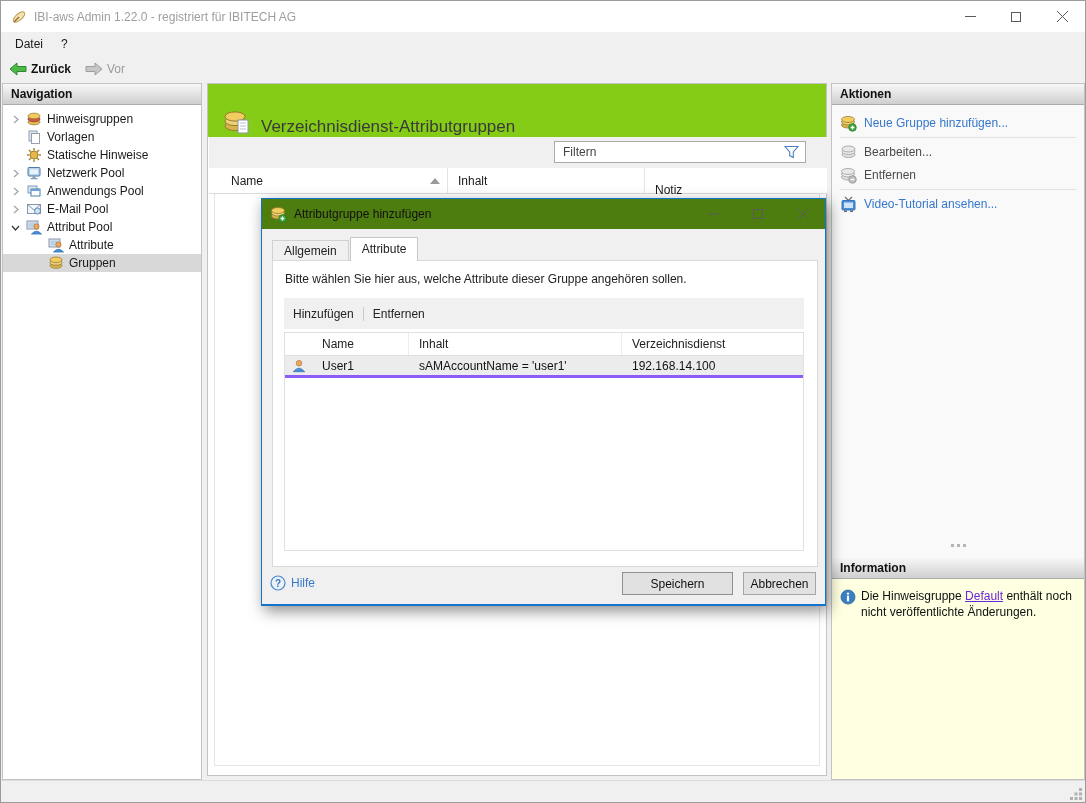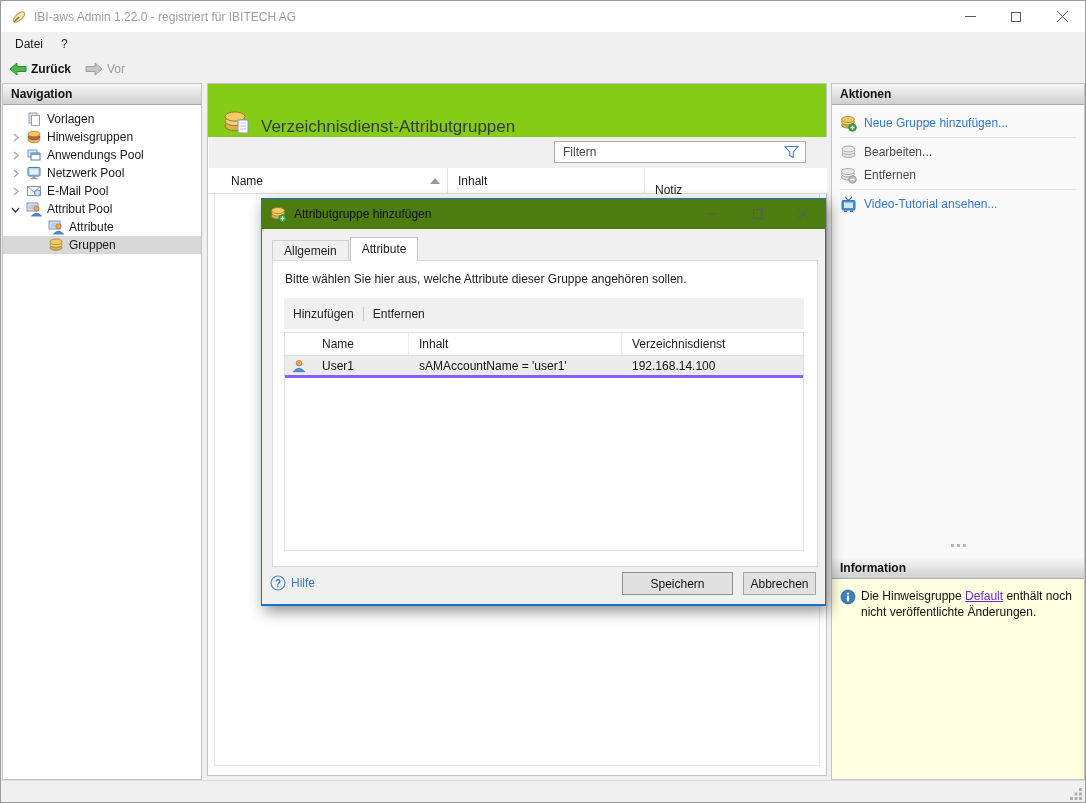--- a/index.html
+++ b/index.html
@@ -153,78 +153,97 @@
       </svg>
       <span class="lbl-fwd">Vor</span>
     </div>
   </div>
 
   <div class="panel nav-panel">
     <div class="panel-header">Navigation</div>
     <div class="tree">
 
       <div class="tree-row">
-        <span class="sp16"></span>
-        <span class="ticon">
-          <svg width="16" height="16" viewBox="0 0 16 16">
-            <rect x="3" y="2" width="8" height="10" fill="#dfe6ef" stroke="#8a97a8" stroke-width="0.9"></rect>
-            <rect x="5.5" y="4.5" width="8" height="10" fill="#fff" stroke="#8a97a8" stroke-width="0.9"></rect>
-          </svg>
-        </span>
-        <span class="tlabel">Vorlagen</span>
-      </div>
-
-      <div class="tree-row">
         <span class="chev">
           <svg width="9" height="9" viewBox="0 0 9 9">
               <path d="M3 1 L7 4.5 L3 8" fill="none" stroke="#a5a5a5" stroke-width="1.3"></path>
             </svg>
         </span>
         <span class="ticon">
           <svg width="16" height="16" viewBox="0 0 16 16">
             <ellipse cx="8" cy="11" rx="6" ry="2.8" fill="#e6c052" stroke="#9a7b2f" stroke-width="0.8"></ellipse>
             <ellipse cx="8" cy="8" rx="6" ry="2.8" fill="#cf5a48" stroke="#8a3a2f" stroke-width="0.8"></ellipse>
             <ellipse cx="8" cy="5" rx="6" ry="2.8" fill="#f0cd5e" stroke="#9a7b2f" stroke-width="0.8"></ellipse>
           </svg>
         </span>
         <span class="tlabel">Hinweisgruppen</span>
       </div>
 
-
-      <div class="tree-row">
-        <span class="chev">
-          <svg width="9" height="9" viewBox="0 0 9 9">
-              <path d="M3 1 L7 4.5 L3 8" fill="none" stroke="#a5a5a5" stroke-width="1.3"></path>
-            </svg>
-        </span>
-        <span class="ticon">
-          <svg width="16" height="16" viewBox="0 0 16 16">
-            <rect x="2" y="3" width="9" height="7" fill="#dce9f5" stroke="#6e94b8" stroke-width="0.9"></rect>
-            <rect x="5" y="6" width="9" height="7" fill="#fff" stroke="#39719e" stroke-width="0.9"></rect>
-            <rect x="5" y="6" width="9" height="2" fill="#6ea3d1"></rect>
-          </svg>
-        </span>
-        <span class="tlabel">Anwendungs Pool</span>
+      <div class="tree-row">
+        <span class="sp16"></span>
+        <span class="ticon">
+          <svg width="16" height="16" viewBox="0 0 16 16">
+            <rect x="3" y="2" width="8" height="10" fill="#dfe6ef" stroke="#8a97a8" stroke-width="0.9"></rect>
+            <rect x="5.5" y="4.5" width="8" height="10" fill="#fff" stroke="#8a97a8" stroke-width="0.9"></rect>
+          </svg>
+        </span>
+        <span class="tlabel">Vorlagen</span>
+      </div>
+
+      <div class="tree-row">
+        <span class="sp16"></span>
+        <span class="ticon">
+          <svg width="16" height="16" viewBox="0 0 16 16">
+            <circle cx="8" cy="8" r="4" fill="#e8b84b" stroke="#a07f2d" stroke-width="1"></circle>
+            <g stroke="#a07f2d" stroke-width="1.4">
+              <line x1="8" y1="1" x2="8" y2="3.4"></line>
+                <line x1="8" y1="12.6" x2="8" y2="15"></line>
+              <line x1="1" y1="8" x2="3.4" y2="8"></line>
+                <line x1="12.6" y1="8" x2="15" y2="8"></line>
+              <line x1="3" y1="3" x2="4.7" y2="4.7"></line>
+                <line x1="11.3" y1="11.3" x2="13" y2="13"></line>
+              <line x1="3" y1="13" x2="4.7" y2="11.3"></line>
+                <line x1="11.3" y1="4.7" x2="13" y2="3"></line>
+            </g>
+          </svg>
+        </span>
+        <span class="tlabel">Statische Hinweise</span>
       </div>
 
       <div class="tree-row">
         <span class="chev">
           <svg width="9" height="9" viewBox="0 0 9 9">
               <path d="M3 1 L7 4.5 L3 8" fill="none" stroke="#a5a5a5" stroke-width="1.3"></path>
             </svg>
         </span>
         <span class="ticon">
           <svg width="16" height="16" viewBox="0 0 16 16">
             <rect x="2" y="2.5" width="12" height="8.5" rx="1" fill="#b9d4ea" stroke="#4a7aa5" stroke-width="1"></rect>
             <rect x="4" y="4.5" width="8" height="4.5" fill="#e9f3fb"></rect>
             <rect x="6.5" y="11" width="3" height="2" fill="#8aa0b5"></rect>
             <rect x="4.5" y="13" width="7" height="1.3" fill="#8aa0b5"></rect>
           </svg>
         </span>
         <span class="tlabel">Netzwerk Pool</span>
+      </div>
+
+      <div class="tree-row">
+        <span class="chev">
+          <svg width="9" height="9" viewBox="0 0 9 9">
+              <path d="M3 1 L7 4.5 L3 8" fill="none" stroke="#a5a5a5" stroke-width="1.3"></path>
+            </svg>
+        </span>
+        <span class="ticon">
+          <svg width="16" height="16" viewBox="0 0 16 16">
+            <rect x="2" y="3" width="9" height="7" fill="#dce9f5" stroke="#6e94b8" stroke-width="0.9"></rect>
+            <rect x="5" y="6" width="9" height="7" fill="#fff" stroke="#39719e" stroke-width="0.9"></rect>
+            <rect x="5" y="6" width="9" height="2" fill="#6ea3d1"></rect>
+          </svg>
+        </span>
+        <span class="tlabel">Anwendungs Pool</span>
       </div>
 
       <div class="tree-row">
         <span class="chev">
           <svg width="9" height="9" viewBox="0 0 9 9">
               <path d="M3 1 L7 4.5 L3 8" fill="none" stroke="#a5a5a5" stroke-width="1.3"></path>
             </svg>
         </span>
         <span class="ticon">
           <svg width="16" height="16" viewBox="0 0 16 16">

